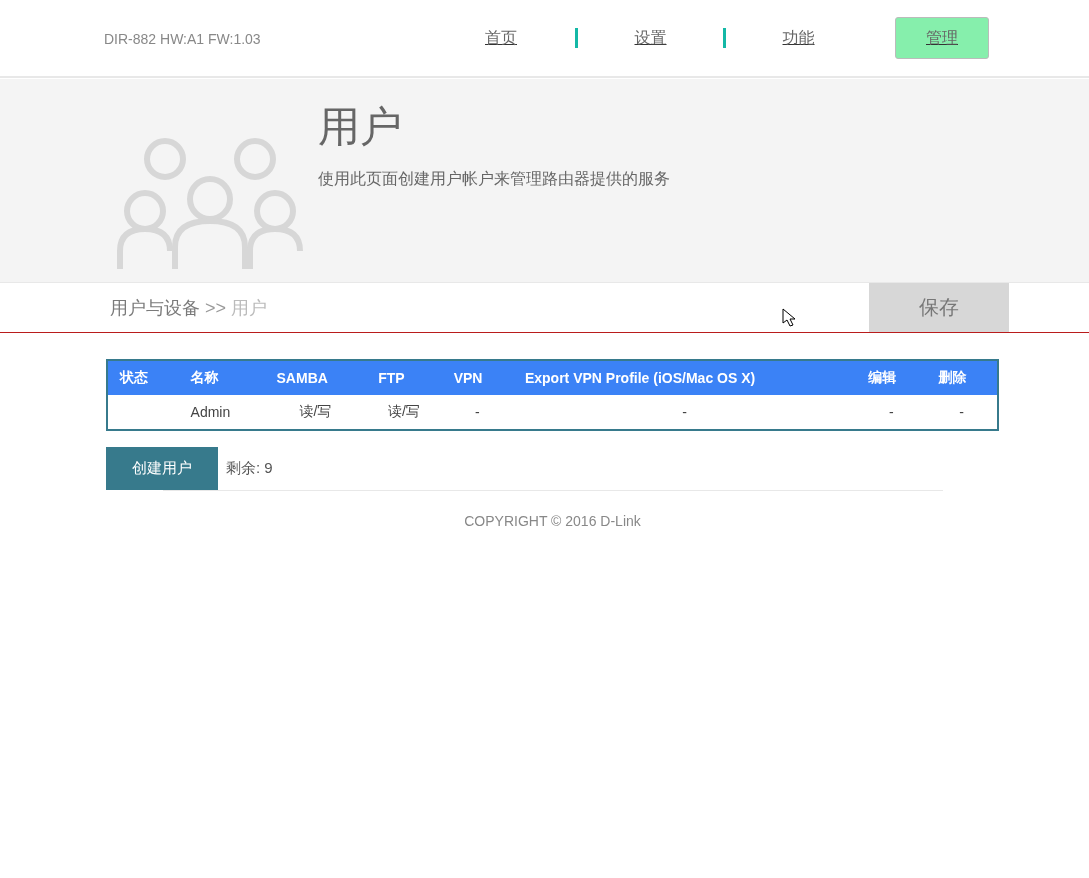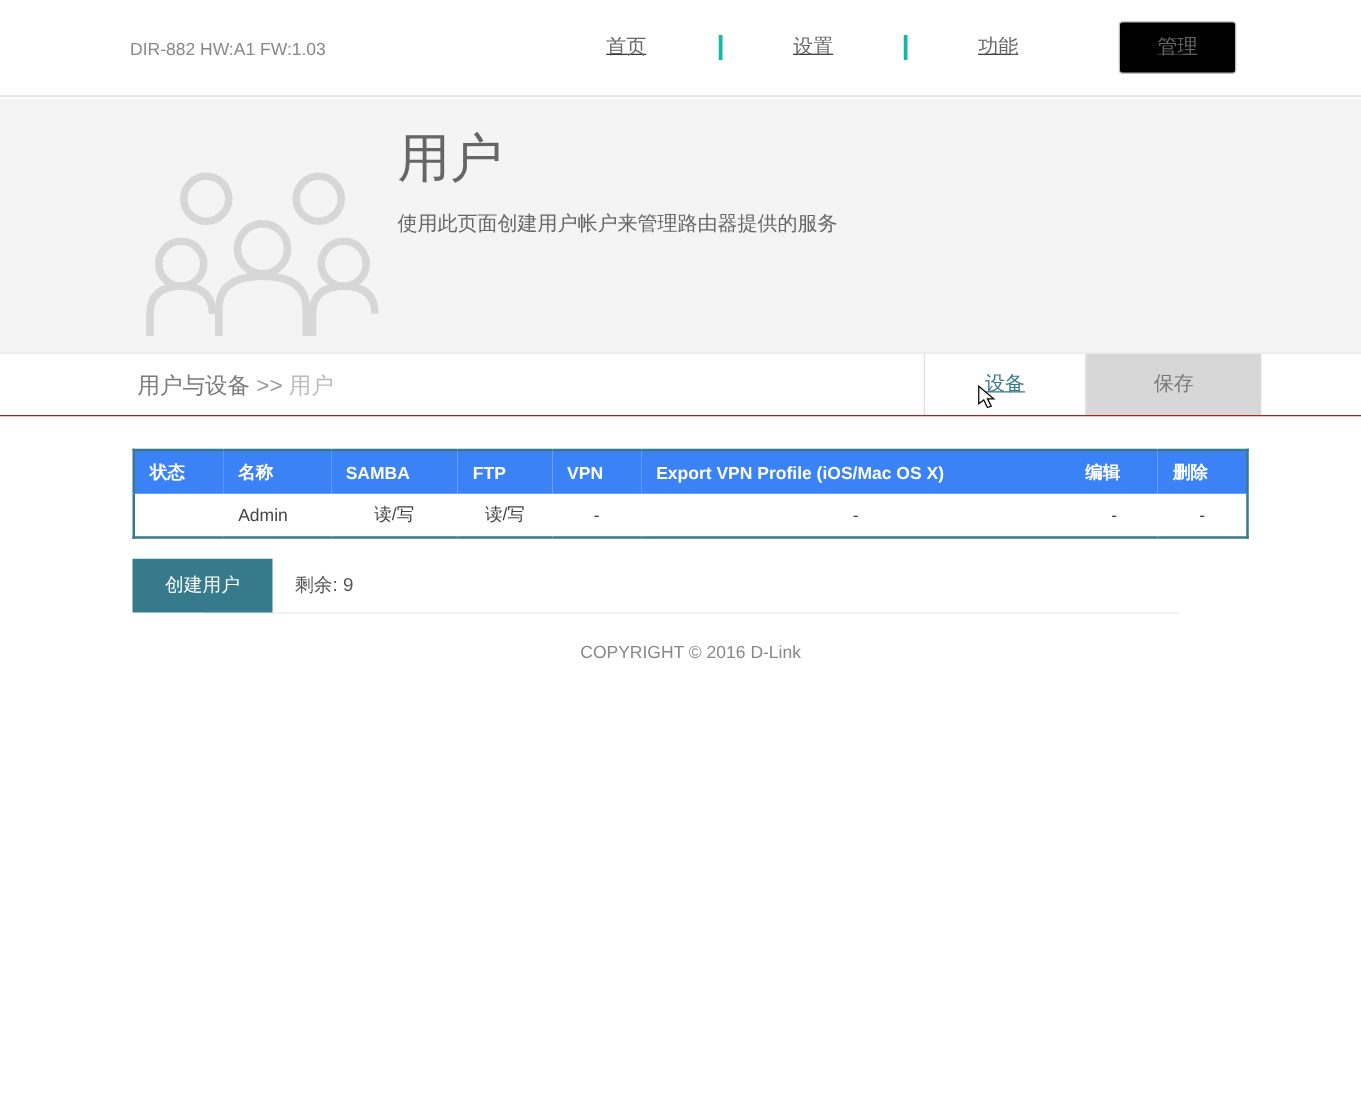--- a/index.html
+++ b/index.html
@@ -44,21 +44,21 @@
     color: #666;
     font-size: 16px;
     width: 148px;
     text-align: center;
     border-left: 3px solid #14b8a6;
     line-height: 20px;
     cursor: pointer;
   }
   .nav-item.first { border-left: none; }
   .nav-item.active {
-    background: #000000;
+    background: #86efac;
     border: 1px solid #bbb;
     border-radius: 3px;
     padding: 10px 30px;
     width: auto;
     margin-left: 24px;
     border-left: 1px solid #bbb;
   }
   .hero {
     background: #f4f4f4;
     height: 205px;
@@ -116,21 +116,21 @@
     font-size: 16px;
     cursor: pointer;
   }
   .save-btn {
     width: 140px;
     background: #d7d7d7;
     color: #777;
     display: flex;
     align-items: center;
     justify-content: center;
-    font-size: 16px;
+    font-size: 20px;
     cursor: pointer;
   }
   .content {
     padding: 26px 90px 0 106px;
   }
   table.users {
     width: 100%;
     border-collapse: collapse;
     border: 2px solid #377a8c;
   }
@@ -146,21 +146,21 @@
   table.users tbody td {
     padding: 8px 12px;
     font-size: 14px;
     color: #444;
   }
   table.users tbody td.center { text-align: center; }
   .below-table {
     display: flex;
     align-items: center;
     margin-top: 16px;
-    gap: 18px;
+    gap: 8px;
   }
   .create-btn {
     background: #377a8c;
     color: #fff;
     border: none;
     padding: 12px 26px;
     font-size: 15px;
     cursor: pointer;
   }
   .remaining {
@@ -218,21 +218,20 @@
   <p>使用此页面创建用户帐户来管理路由器提供的服务</p>
 </div>
 
 <div class="sub-bar">
   <div class="breadcrumb">
     <span>用户与设备</span>
     <span class="sep">&gt;&gt;</span>
     <span class="current">用户</span>
   </div>
   <div class="sub-actions">
-    <div class="link-btn">设备</div>
     <div class="save-btn">保存</div>
   </div>
 </div>
 
 <div class="content">
   <table class="users">
     <thead>
       <tr>
         <th>状态</th>
         <th>名称</th>

